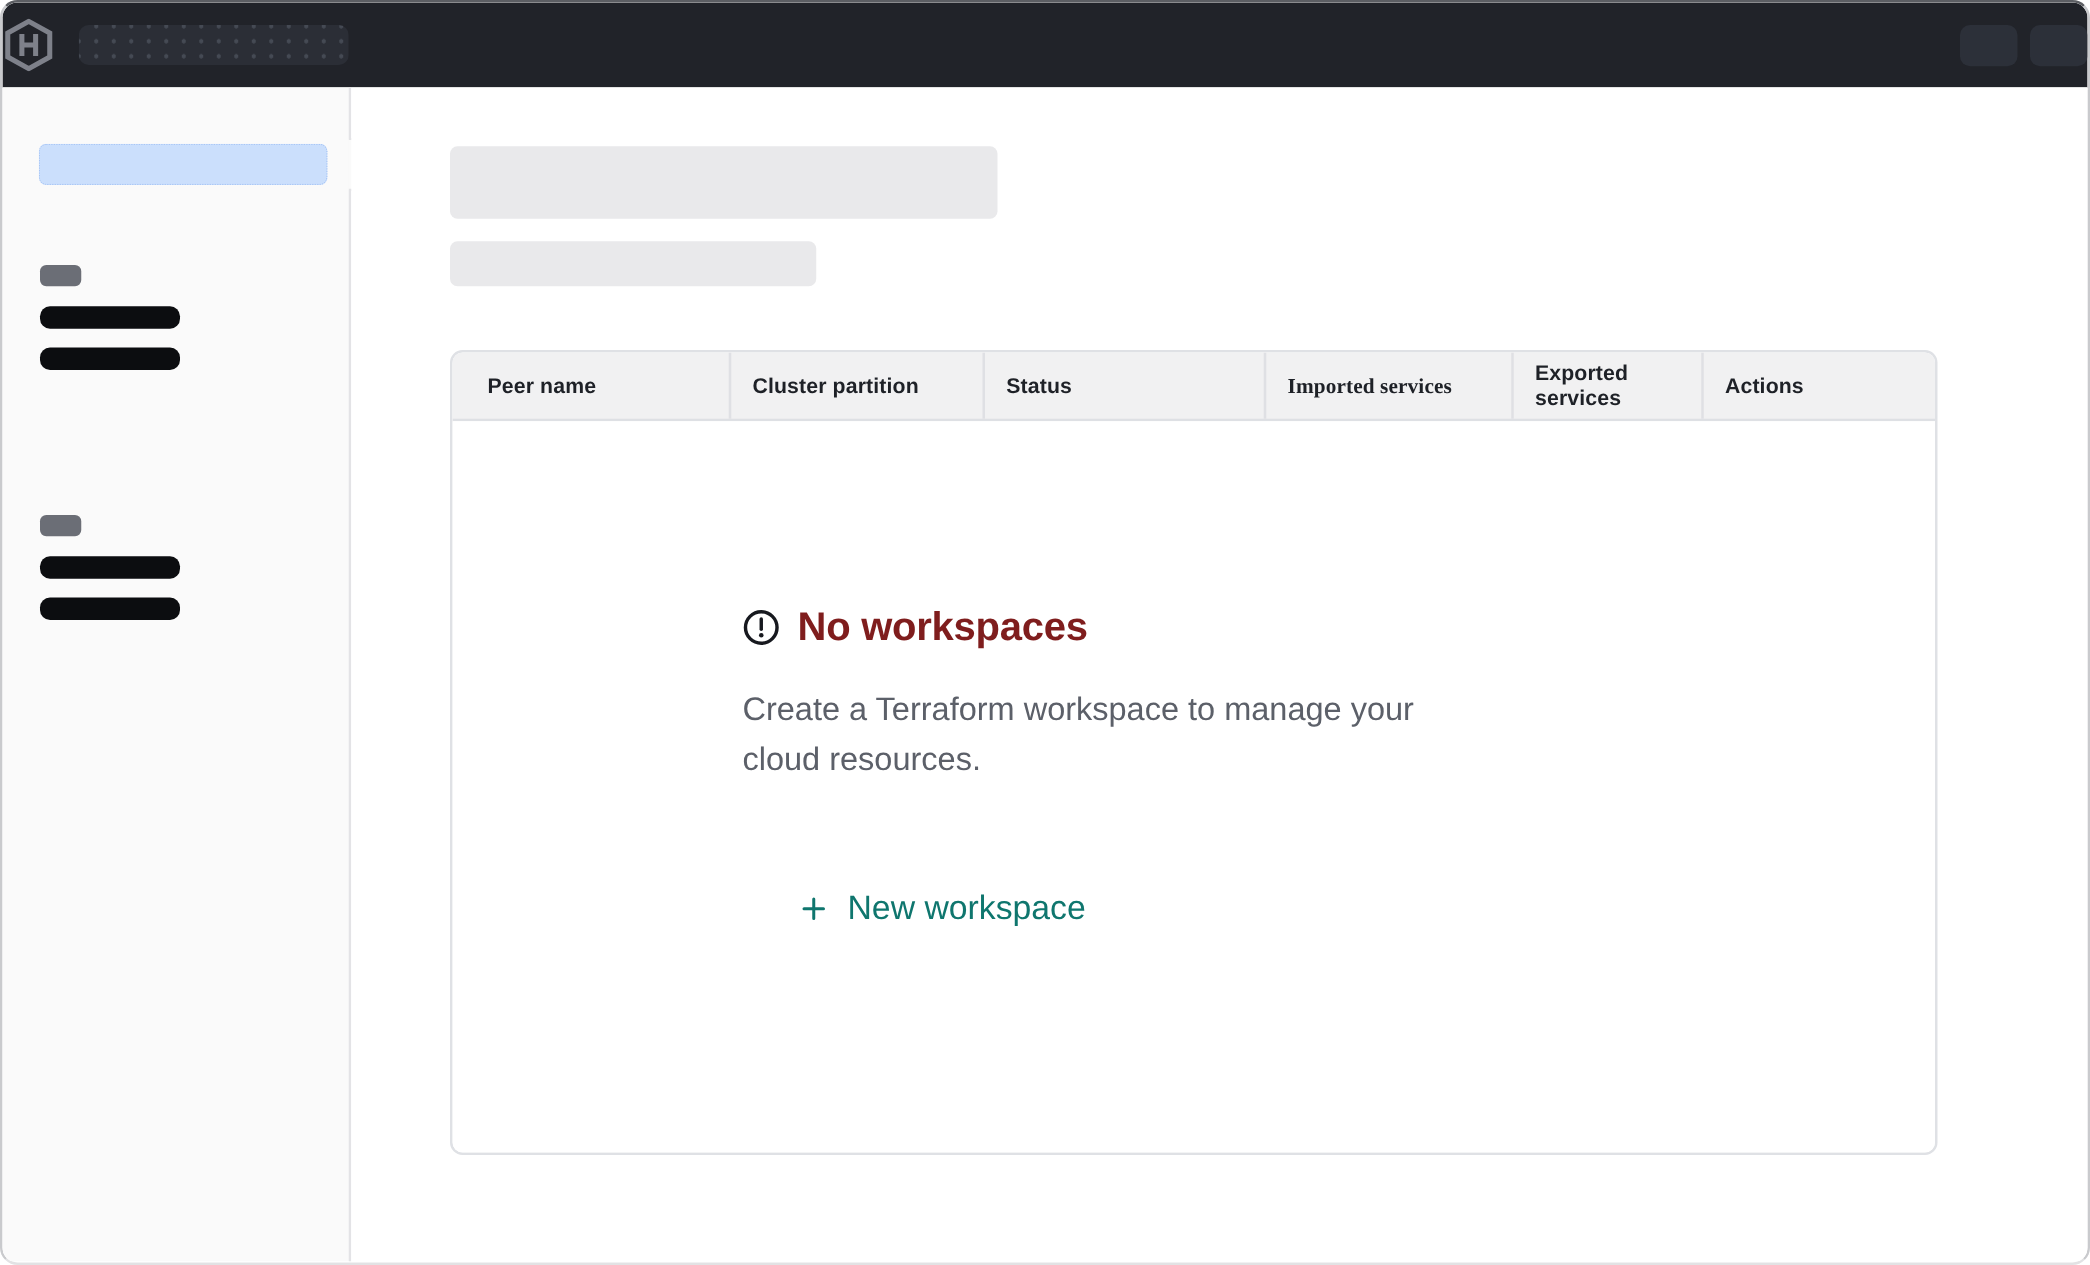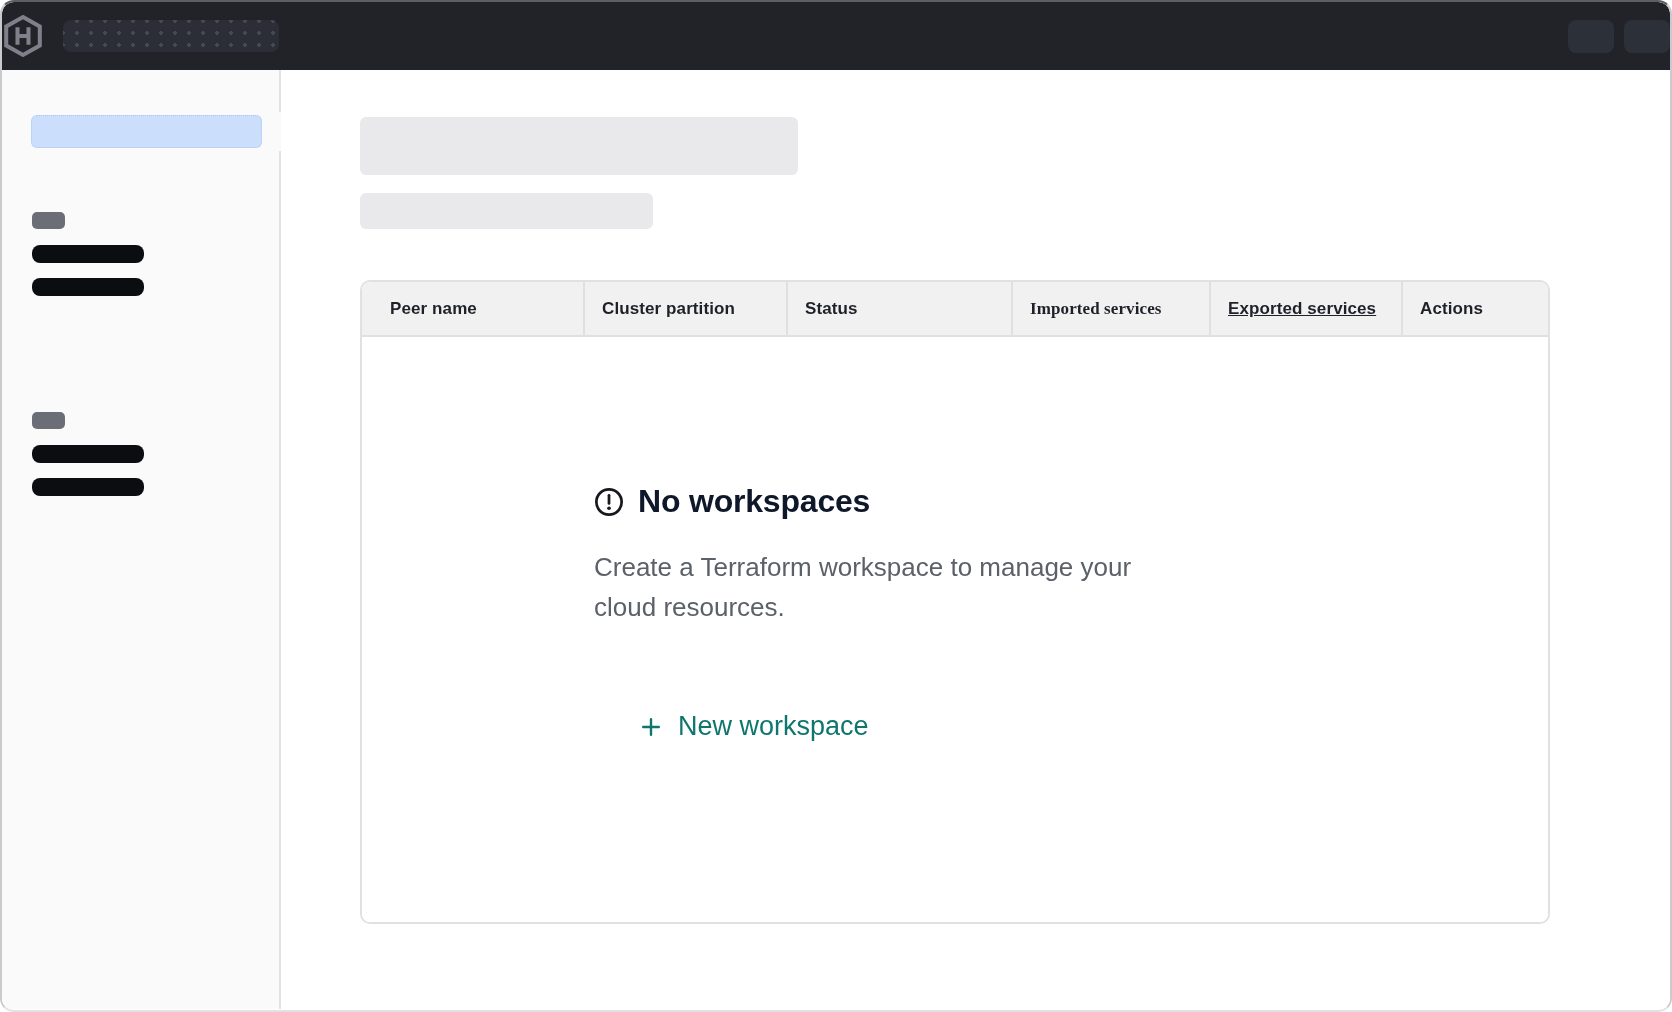--- a/index.html
+++ b/index.html
@@ -63,29 +63,29 @@
     border:2px solid #dfe1e5; border-radius:10px; background:#ffffff; overflow:hidden;
     display:flex; flex-direction:column;
   }
   .thead{ display:flex; height:55px; background:#f1f1f2; border-bottom:2px solid #dee0e4; flex:0 0 55px; }
   .th{
     display:flex; align-items:center; padding:0 17px;
     border-right:2px solid #dfe0e4; font-size:17px; font-weight:600; color:#1e2127; letter-spacing:0.1px;
   }
   .th:last-child{ border-right:none; flex:1; }
   .col-0{ width:223px;padding-left:28px; } .col-1{ width:203px; } .col-2{ width:225px; }
-  .col-3{ width:198px;font-family:Liberation Serif, serif; } .col-4{ width:192px;text-decoration:underline; } .col-5{ width:135px; }
+  .col-3{ width:198px;font-family:Liberation Serif, serif; } .col-4{ width:152px; } .col-5{ width:135px; }
   .tbody{ position:relative; flex:1; background:#ffffff; }
 
   
   .empty-state{ position:absolute; left:232px; top:146px; width:640px; }
   .es-title-row{ display:flex; align-items:center; gap:14px; }
   .es-icon{ width:30px; height:30px; color:#17191f; flex:0 0 30px; }
   .es-icon svg{ width:30px; height:30px; display:block; }
-  .es-title{ font-size:32px; font-weight:700; color:#0f172a; letter-spacing:-0.2px; }
+  .es-title{ font-size:32px; font-weight:700; color:#7f1d1d; letter-spacing:-0.2px; }
   .es-desc{
     position:absolute; left:0; top:64px; width:600px;
     font-size:26px; line-height:40px; color:#5c6069; font-weight:400;
   }
   .es-action{
     position:absolute; left:45px; top:228px;
     display:flex; align-items:center; gap:15px;
     color:#0f766e; font-size:27px; font-weight:500; text-decoration:none; cursor:pointer;
   }
   .plus-icon{ width:24px; height:24px; }

